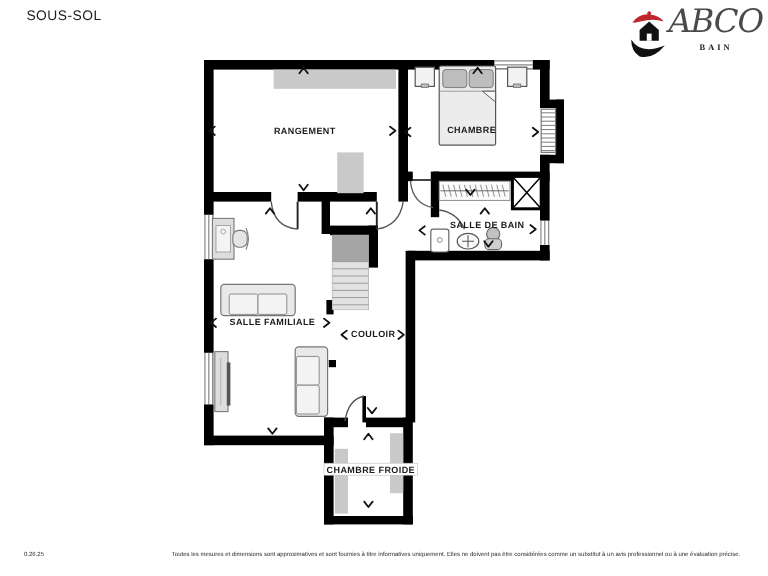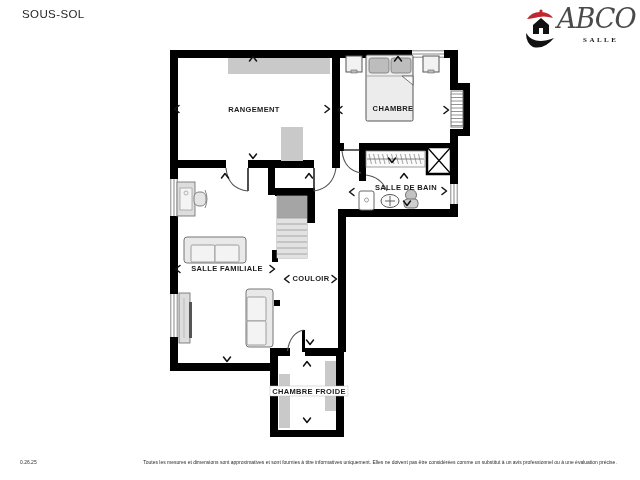--- a/index.html
+++ b/index.html
@@ -32,21 +32,21 @@
 
     <path fill="#c0272d" d="M3 13 Q8 5 18 6 Q26 7 29 12 Q20 9 10 12 Q5 13 3 13 Z"></path>
     <circle cx="17" cy="5" r="1.6" fill="#c0272d"></circle>
 
     <path fill="#111" d="M9 19 L17 12 L25 19 L25 28 L9 28 Z"></path>
     <rect x="15" y="22" width="4" height="6" fill="#fff"></rect>
 
     <path fill="#111" d="M2 27 Q10 40 30 32 Q20 44 9 41 Q2 37 2 27 Z"></path>
   </svg>
   <div class="logo-brand">ABCO</div>
-  <div class="logo-sub">SALLE</div>
+  <div class="logo-sub">BAIN</div>
 </div>
 
 <svg class="plan-svg" viewBox="0 0 640 480">
 
   <g fill="#000">
     <rect x="170" y="50" width="288" height="8"></rect>
     <rect x="170" y="50" width="8" height="321"></rect>
     <rect x="170" y="363" width="108" height="8"></rect>
     <rect x="174" y="160" width="52" height="8"></rect>
     <rect x="248" y="160" width="66" height="8"></rect>

